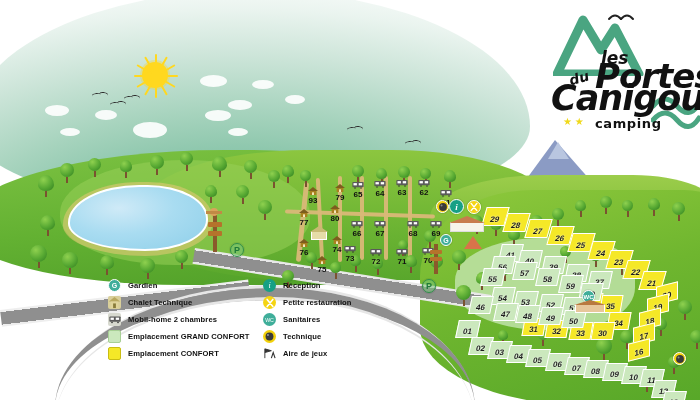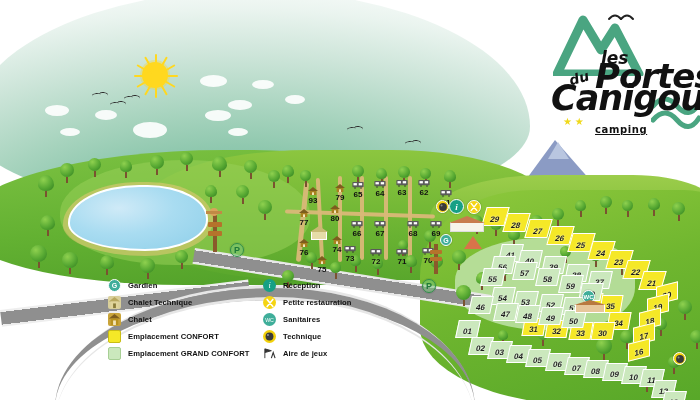--- a/index.html
+++ b/index.html
@@ -196,21 +196,21 @@
   .sw-boule { background:#f2d10b; }
   .sw-jeux { background: transparent; }
 
   
   #logo { left: 533px; top: 4px; width: 165px; height: 126px; }
   .logo-text { position:absolute; color:#111; font-family:"DejaVu Sans", sans-serif; }
   #logo-les { left: 68px; top: 44px; font-size: 17px; font-style: italic; font-weight: 700; }
   #logo-portes { left: 62px; top: 52px; font-size: 34px; font-weight: 700; font-style: italic; letter-spacing:-1px;}
   #logo-du { left: 36px; top: 66px; font-size: 14px; font-weight:700; font-style: italic; transform: rotate(-16deg); }
   #logo-canigou { left: 18px; top: 74px; font-size: 35px; font-weight: 700; font-style: italic; letter-spacing:-1px;}
-  #logo-camping { left: 62px; top: 120px; font-size: 10px; font-weight: 700; letter-spacing: .6px; text-decoration: underline; }
+  #logo-camping { left: 62px; top: 112px; font-size: 13px; font-weight: 700; letter-spacing: .6px; }
   .logo-star { position:absolute; top:112px; color:#f0d91a; font-size:10px; }
   #logo-mtn { position:absolute; left: 20px; top: 10px; }
   #logo-swoosh { position:absolute; left: 118px; top: 90px; }
   #logo-bird { position:absolute; left: 74px; top: 6px; }
 
   
   .post { position:absolute; background:#8a5a2b; }
   .arrow { position:absolute; background:#b5732b; border-radius:1px; }
 </style>
 </head>
@@ -880,36 +880,38 @@
           <div class="swatch sw-chalet-tech">
             <svg viewBox="0 0 14 14" width="13" height="13">
               <path d="M7 1 L13 6 H1 Z" fill="#b8a85f"></path>
               <rect x="3" y="6" width="8" height="7" fill="#e0d49a"></rect>
               <rect x="5.5" y="8" width="3" height="5" fill="#8a7c3a"></rect>
             </svg>
           </div>
           <span class="lbl">Chalet Technique</span>
         </div>
         <div class="legend-row">
-          <div class="swatch sw-chalet">
-            <svg viewBox="0 0 14 14" width="13" height="13">
-              <path d="M7 1 L13 6 H1 Z" fill="#7d5d1e"></path>
-              <rect x="3" y="6" width="8" height="7" fill="#b8921f"></rect>
-              <rect x="5.5" y="8" width="3" height="5" fill="#f3e6b8"></rect>
+          <div class="swatch sw-mh2">
+            <svg viewBox="0 0 16 10" width="12" height="9">
+              <rect x="0.5" y="1" width="15" height="7" rx="1" fill="#5a5a5a"></rect>
+              <rect x="2" y="2.5" width="4.5" height="3" fill="#fff"></rect>
+              <rect x="9" y="2.5" width="4.5" height="3" fill="#fff"></rect>
+              <circle cx="4" cy="9" r="1" fill="#222"></circle>
+              <circle cx="12" cy="9" r="1" fill="#222"></circle>
             </svg>
           </div>
-          <span class="lbl">Chalet</span>
+          <span class="lbl">Mobil-home 2 chambres</span>
+        </div>
+        <div class="legend-row">
+          <div class="swatch sw-grand"></div>
+          <span class="lbl">Emplacement GRAND CONFORT</span>
         </div>
         <div class="legend-row">
           <div class="swatch sw-confort"></div>
           <span class="lbl">Emplacement CONFORT</span>
-        </div>
-        <div class="legend-row">
-          <div class="swatch sw-grand"></div>
-          <span class="lbl">Emplacement GRAND CONFORT</span>
         </div>
       </div>
     <div class="legend-col" id="legend-right" style="left:155px;">
         <div class="legend-row">
           <div class="swatch sw-recep circ">i</div>
           <span class="lbl">Réception</span>
         </div>
         <div class="legend-row">
           <div class="swatch sw-resto circ">
             <svg viewBox="0 0 14 14" width="10" height="10">

